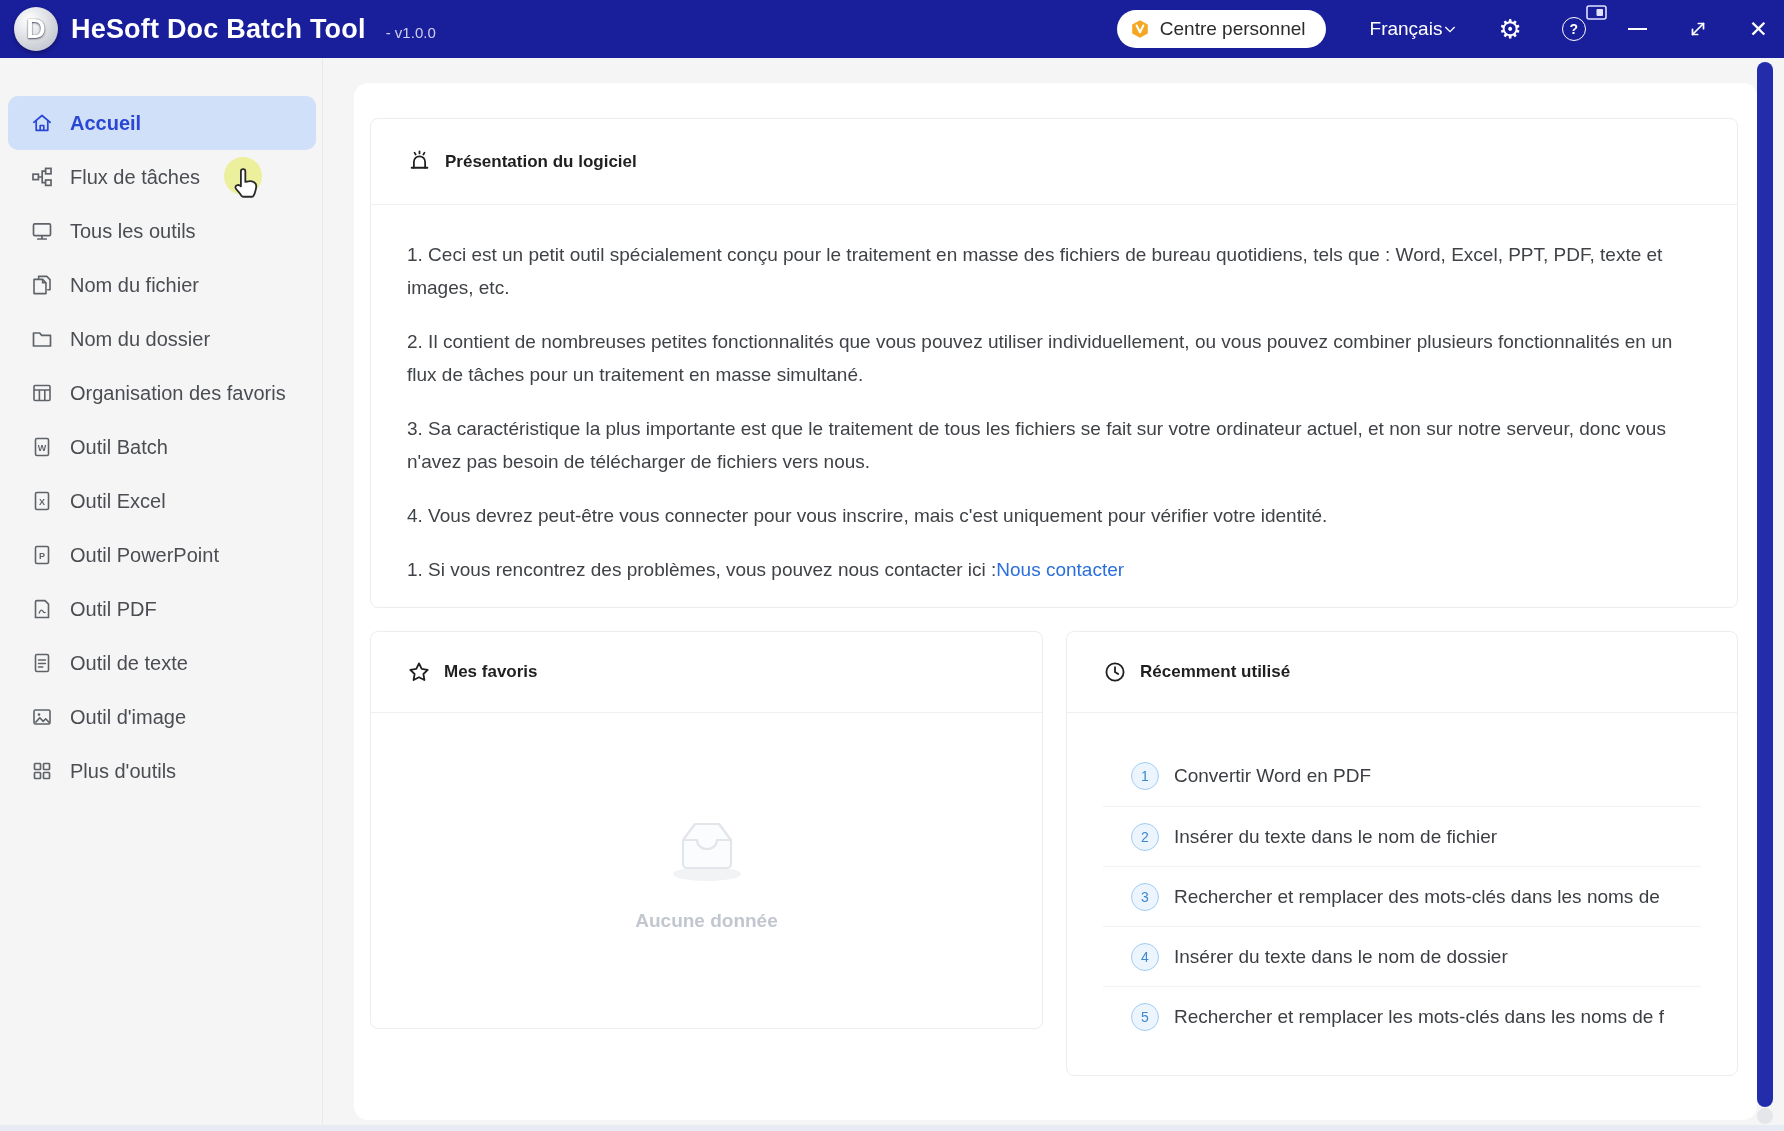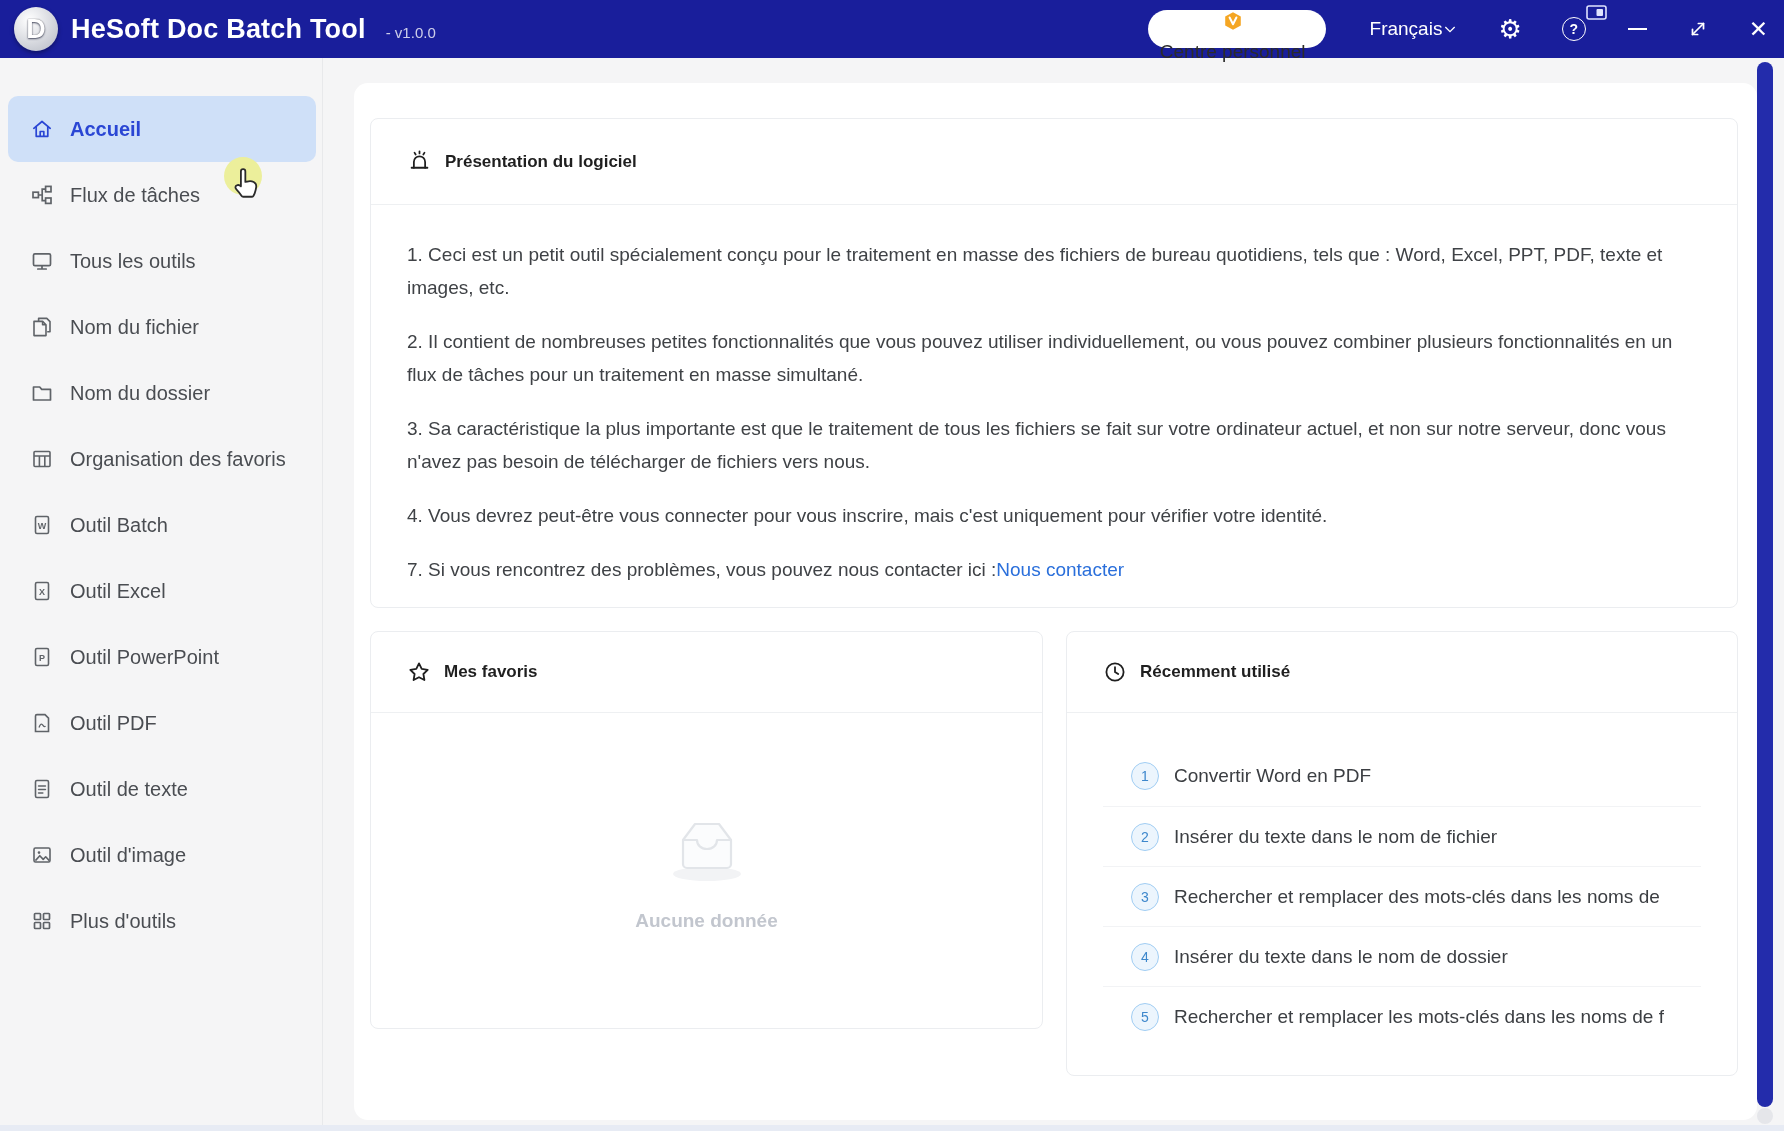--- a/index.html
+++ b/index.html
@@ -19,41 +19,41 @@
     display:flex; align-items:center; justify-content:center;
     box-shadow:0 2px 4px rgba(0,0,0,.35); margin-right:13px; flex:none;
   }
   .logo span{ font-size:27px; font-weight:800; color:#fff; text-shadow:0 1px 2px rgba(40,45,70,.8), 0 0 1px #555; }
   .titlegrp{ display:flex; align-items:baseline; gap:20px; }
   .apptitle{ font-size:27px; font-weight:700; letter-spacing:.2px; }
   .appver{ font-size:15px; color:rgba(255,255,255,.78); }
   .tb-right{ margin-left:auto; display:flex; align-items:center; }
   .pill{
     height:38px; background:#fff; border-radius:19px; display:flex; align-items:center;
-    padding:0 20px 0 12px; gap:9px; cursor:pointer; border:none;flex-direction:column;
+    padding:0 20px 0 12px; gap:9px; cursor:pointer; border:none;
   }
   .pill-label{ font-size:19px; color:#2b2b2b; }
   .lang{ display:flex; align-items:center; margin-left:44px; cursor:pointer; }
   .lang-label{ font-size:19px; color:#fff; }
   .tb-icon{ display:flex; align-items:center; justify-content:center; cursor:pointer; background:none; border:none; color:#fff; }
   .gear{ margin-left:40px; font-size:26px; line-height:1; }
   .help{ margin-left:40px; width:24px; height:24px; border:1.7px solid #fff; border-radius:50%; font-size:14px; font-weight:700; }
   .capture{ position:absolute; left:1586px; top:5px; }
   .win-min{ margin-left:42px; }
   .win-min i{ display:block; width:19px; height:2px; background:#fff; }
   .win-max{ margin-left:40px; }
   .win-close{ margin-left:40px; font-size:23px; font-weight:400; margin-right:2px; }
   
   .appbody{ display:flex; height:1073px; }
   .sidebar{
     width:323px; flex:none; background:#f5f5f6; border-right:1px solid #e8e9eb;
     padding-top:38px; position:relative;
   }
   .nav-item{
-    height:66px; display:flex; align-items:center; padding-left:30px; gap:16px;
+    height:54px; display:flex; align-items:center; padding-left:30px; gap:16px;
     font-size:20px; color:#4a4d52; cursor:pointer;
   }
   .nav-item svg{ flex:none; color:#5f6368; }
   .nav-item.active{
     background:#cfe0f8; border-radius:10px; margin:0 6px 0 8px; padding-left:22px;
     color:#2a46d4; font-weight:700;
   }
   .nav-item.active svg{ color:#2a46d4; }
   .cursor-overlay{ position:absolute; left:218px; top:95px; width:56px; height:56px; pointer-events:none; }
   .cursor-overlay .halo{ position:absolute; left:6px; top:4px; width:38px; height:38px; border-radius:50%; background:#ecef9b; }
@@ -279,21 +279,21 @@
             <path d="M4.4 18 h15.2"></path>
           </svg>
           <h2 class="card-title">Présentation du logiciel</h2>
         </div>
         <div class="intro-body">
           <p>1. Ceci est un petit outil spécialement conçu pour le traitement en masse des fichiers de bureau quotidiens, tels que : Word, Excel, PPT, PDF, texte et images, etc.</p>
           <p>2. Il contient de nombreuses petites fonctionnalités que vous pouvez utiliser individuellement, ou vous pouvez combiner plusieurs fonctionnalités en un flux de tâches pour un traitement en masse simultané.</p>
           <p>3. Sa caractéristique la plus importante est que le traitement de tous les fichiers se fait sur votre ordinateur actuel, et non sur notre serveur, donc vous n'avez pas besoin de télécharger de fichiers vers nous.</p>
           <p>4. Vous devrez peut-être vous connecter pour vous inscrire, mais c'est uniquement pour vérifier votre identité.</p>
           <p>
-            <span>7. Si vous rencontrez des problèmes, vous pouvez nous contacter ici :</span><a class="link">Nous contacter</a>
+            <span>1. Si vous rencontrez des problèmes, vous pouvez nous contacter ici :</span><a class="link">Nous contacter</a>
           </p>
         </div>
       </section>
 
       <div class="cards-row">
 
         <section class="card card-fav">
           <div class="card-header">
             <svg width="24" height="24" viewBox="0 0 24 24" fill="none" stroke="currentColor" stroke-width="1.8" stroke-linejoin="round">
               <path d="M12 3.4 l2.7 5.5 6 .9 -4.3 4.2 1 6 -5.4-2.8 -5.4 2.8 1-6 L3.3 9.8 l6-.9 z"></path>

